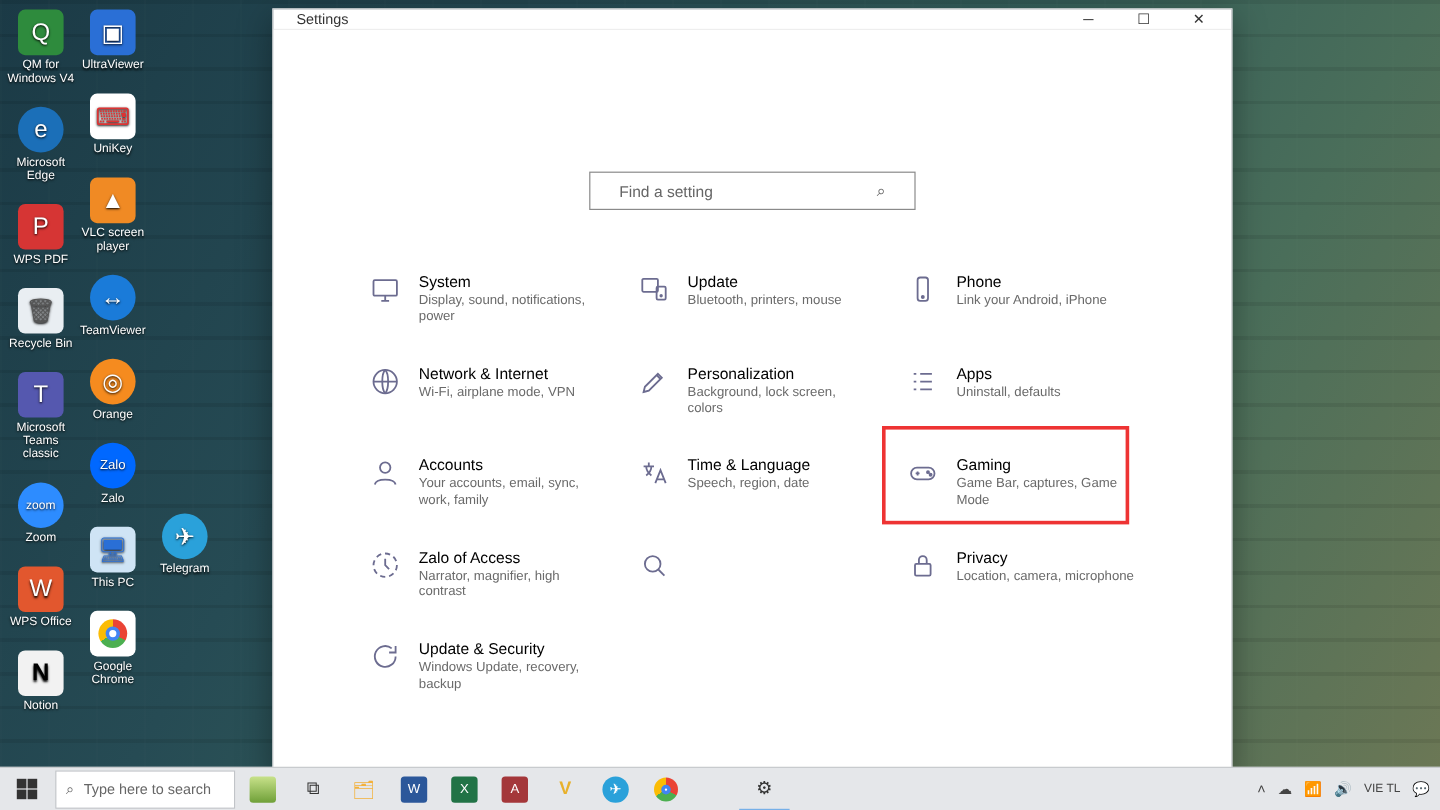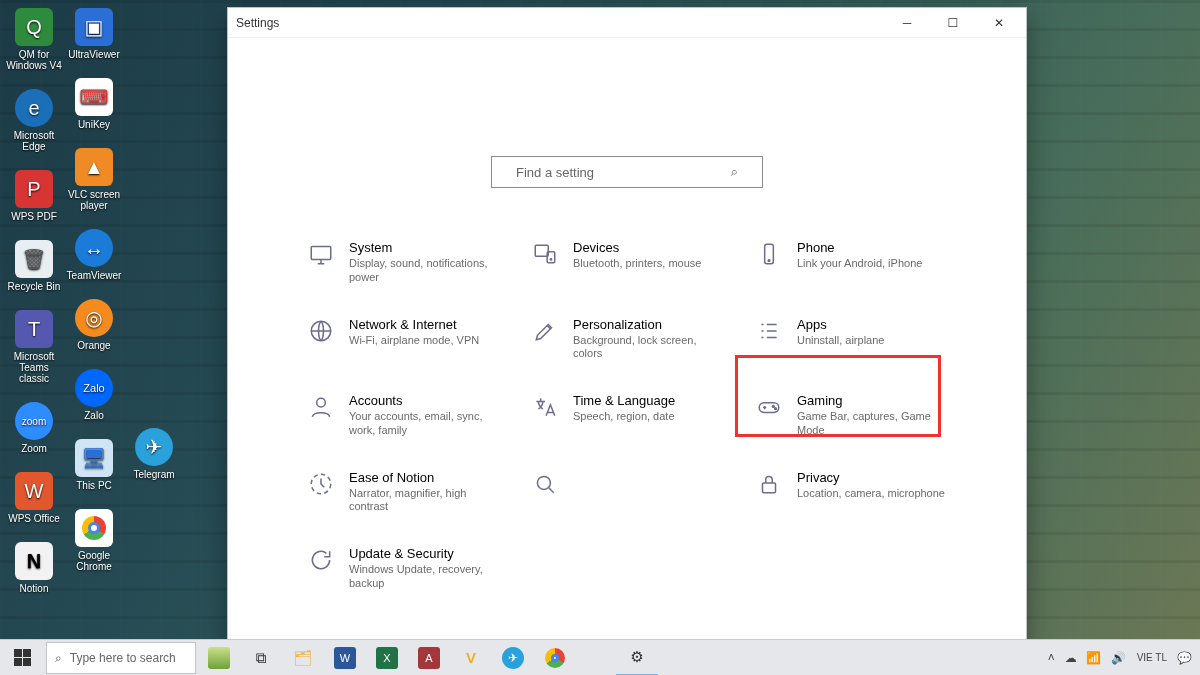--- a/index.html
+++ b/index.html
@@ -31,21 +31,21 @@
   .ic.nt{background:#f2f2f2;color:#000;} .ic.gc{background:#fff;}
   .gc-dot{width:24px;height:24px;border-radius:50%;background:conic-gradient(#ea4335 0 33%,#4caf50 33% 66%,#fbbc05 66% 100%);position:relative;}
   .gc-dot::after{content:"";position:absolute;inset:6px;background:#fff;border-radius:50%;border:3px solid #4285f4;}
 
   
   .win {
     position:absolute; left:227px; top:7px; width:800px; height:642px;
     background:#fff; border:1px solid #bfc3c6; box-shadow:0 8px 26px rgba(0,0,0,.35);
     display:flex; flex-direction:column;
   }
-  .titlebar { height:30px; display:flex; align-items:center; padding:0 4px 0 8px; font-size:12px; color:#333; border-bottom:1px solid #eee;}
+  .titlebar { height:17px; display:flex; align-items:center; padding:0 4px 0 19px; font-size:12px; color:#333; border-bottom:1px solid #eee;}
   .titlebar .spacer{flex:1;}
   .wbtn{width:46px;height:30px;display:flex;align-items:center;justify-content:center;color:#333;}
   .win-body{flex:1;background:#fff;display:flex;flex-direction:column;align-items:center;padding-top:118px;}
   .search{
     width:272px;height:32px;border:1px solid #8a8a8a;display:flex;align-items:center;padding:0 24px;color:#666;font-size:13px;
   }
   .search .sflex{flex:1;}
   .grid{ margin-top:52px; width:640px; display:grid; grid-template-columns:repeat(3,1fr); row-gap:48px; column-gap:16px;gap:32px;}
   .cat{display:flex;gap:14px;align-items:flex-start;cursor:pointer;}
   .cat .cicon{width:28px;height:28px;flex:0 0 28px;color:#6c6f9a;display:flex;align-items:center;justify-content:center;}
@@ -181,21 +181,21 @@
         </div>
         <div class="cat">
           <div class="cicon">
               <svg viewBox="0 0 24 24">
                 <rect x="3" y="4" width="12" height="10" rx="1"></rect>
                 <rect x="14" y="10" width="7" height="10" rx="1"></rect>
                 <circle cx="17.5" cy="17" r=".6" fill="#6c6c90"></circle>
               </svg>
             </div>
           <div>
-              <div class="ct">Devices</div>
+              <div class="ct">Update</div>
               <div class="cs">Bluetooth, printers, mouse</div>
             </div>
         </div>
         <div class="cat">
           <div class="cicon">
               <svg viewBox="0 0 24 24">
                 <rect x="8" y="3" width="8" height="18" rx="2"></rect>
                 <circle cx="12" cy="18" r=".8" fill="#6c6c90"></circle>
               </svg>
             </div>
@@ -229,21 +229,21 @@
             </div>
         </div>
         <div class="cat">
           <div class="cicon">
               <svg viewBox="0 0 24 24">
                 <path d="M5 6h2M5 12h2M5 18h2M10 6h9M10 12h9M10 18h9"></path>
               </svg>
             </div>
           <div>
               <div class="ct">Apps</div>
-              <div class="cs">Uninstall, airplane</div>
+              <div class="cs">Uninstall, defaults</div>
             </div>
         </div>
         <div class="cat">
           <div class="cicon">
               <svg viewBox="0 0 24 24">
                 <circle cx="12" cy="8" r="4"></circle>
                 <path d="M4 21c1-5 15-5 16 0"></path>
               </svg>
             </div>
           <div>
@@ -278,21 +278,21 @@
             </div>
         </div>
         <div class="cat">
           <div class="cicon">
               <svg viewBox="0 0 24 24">
                 <circle cx="12" cy="12" r="9" stroke-dasharray="4 3"></circle>
                 <path d="M12 7v5l3 3"></path>
               </svg>
             </div>
           <div>
-              <div class="ct">Ease of Notion</div>
+              <div class="ct">Zalo of Access</div>
               <div class="cs">Narrator, magnifier, high contrast</div>
             </div>
         </div>
         <div class="cat">
           <div class="cicon">
               <svg viewBox="0 0 24 24">
                 <circle cx="11" cy="11" r="6"></circle>
                 <path d="M20 20l-4.5-4.5"></path>
               </svg>
             </div>

